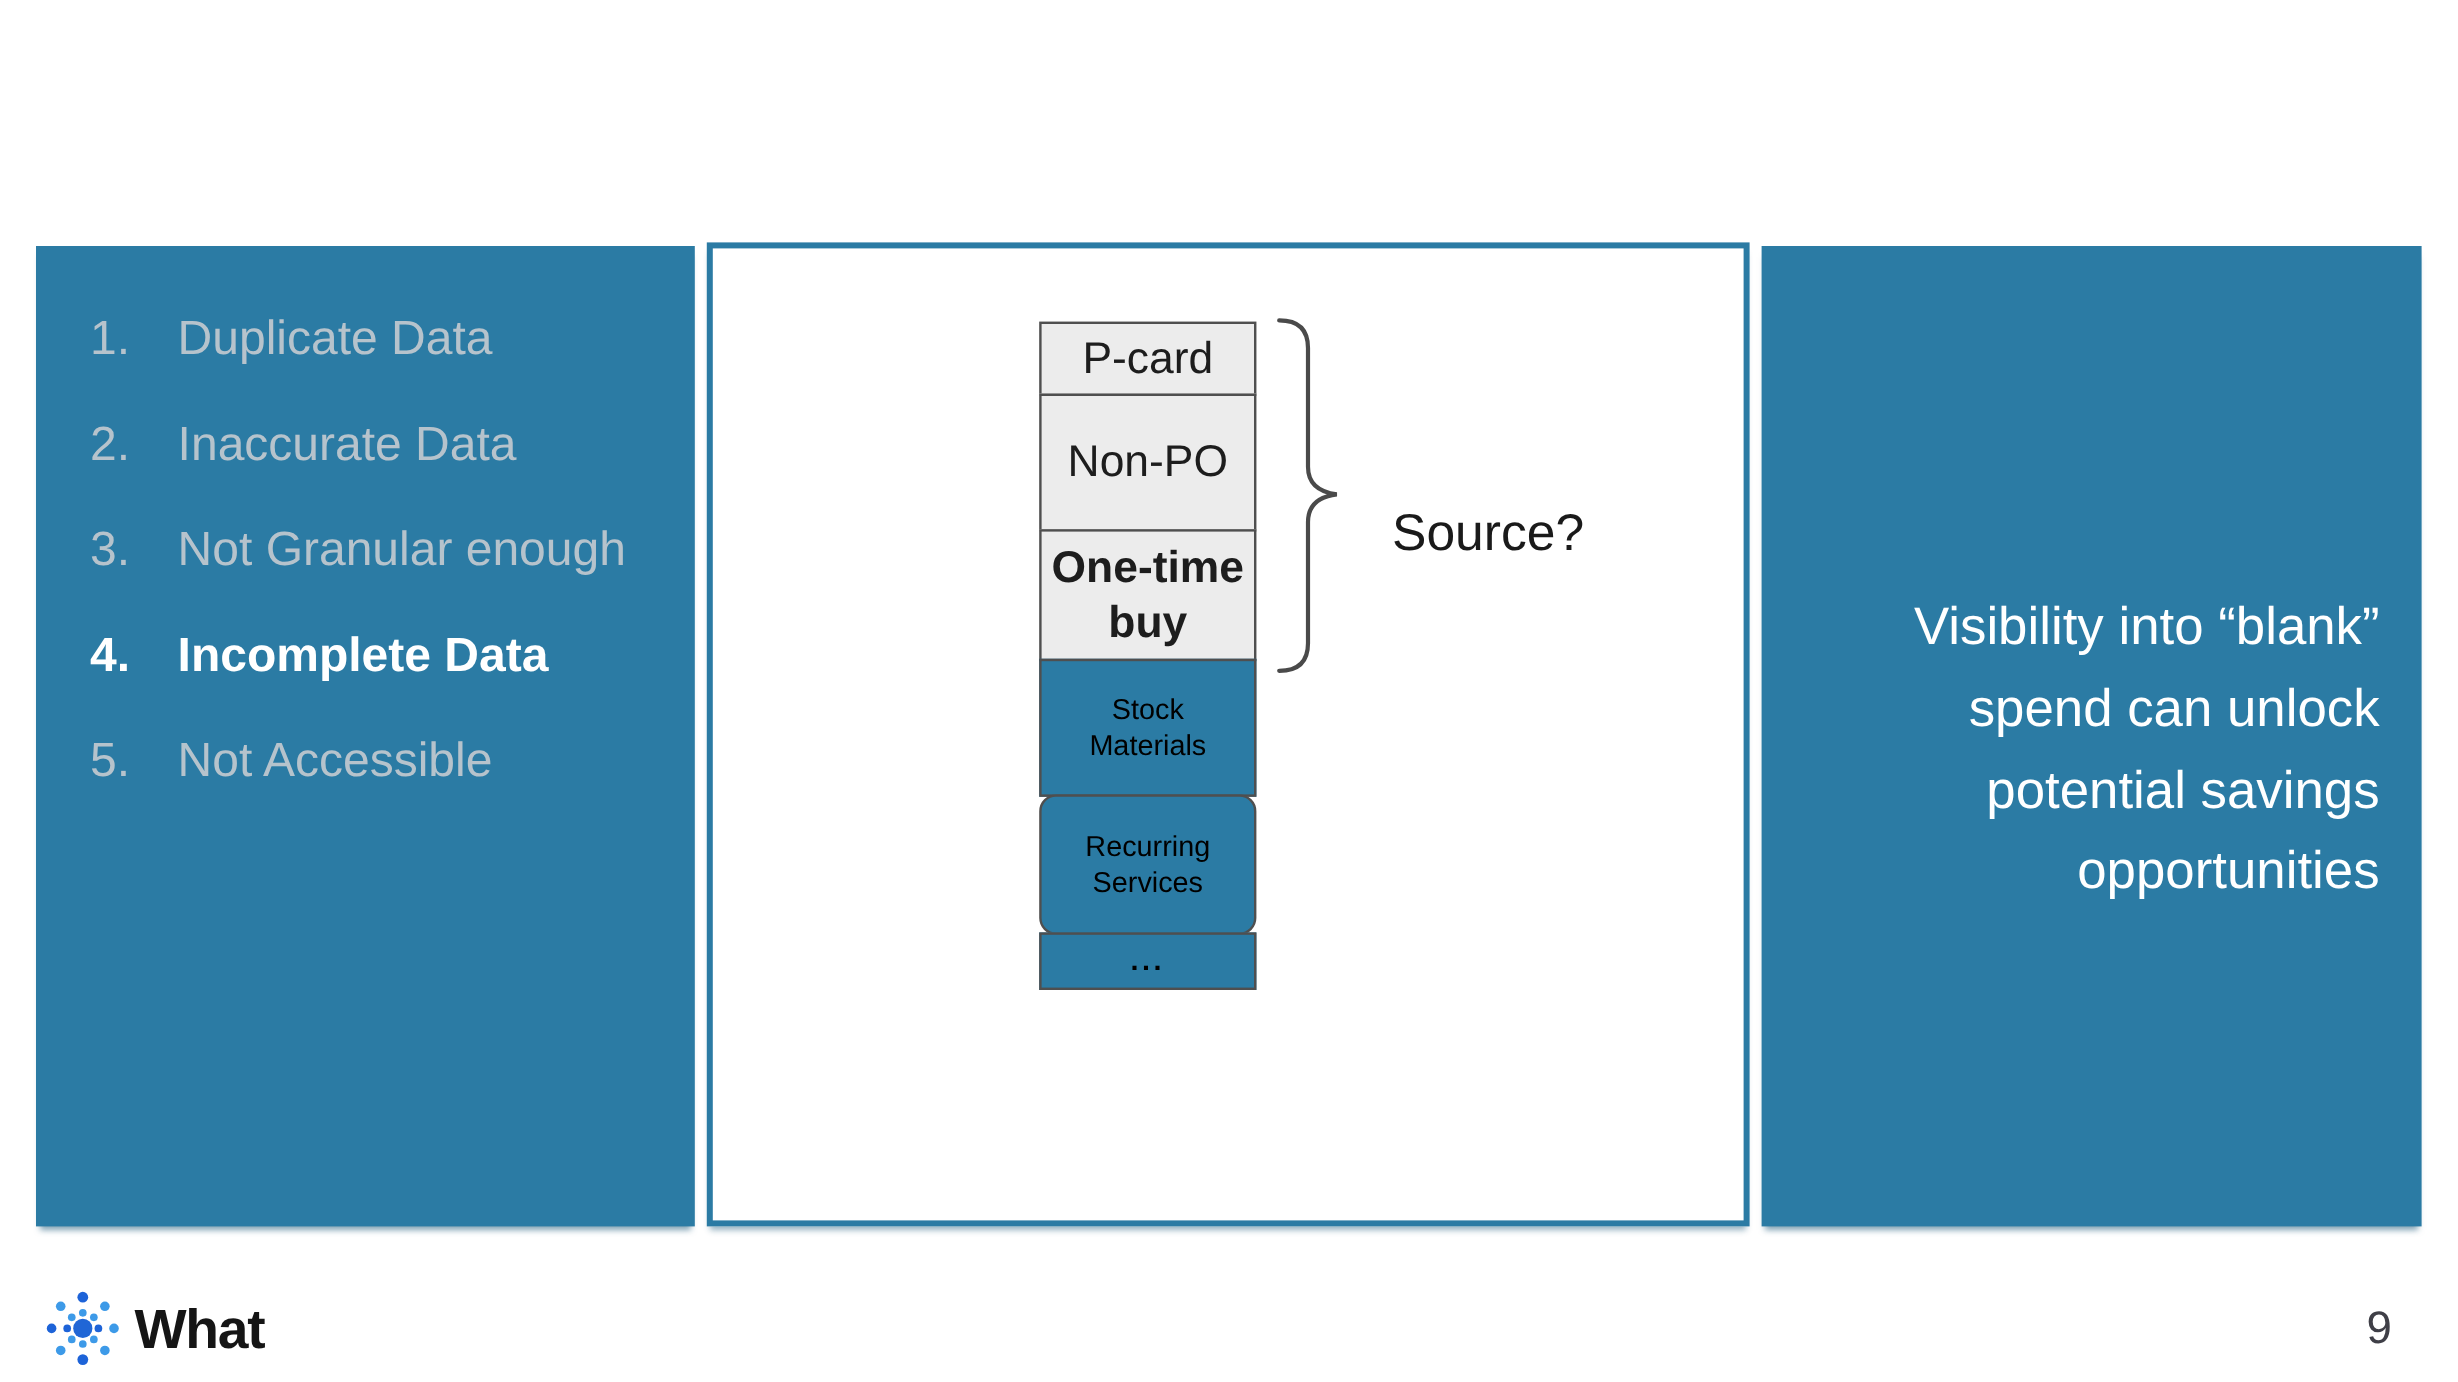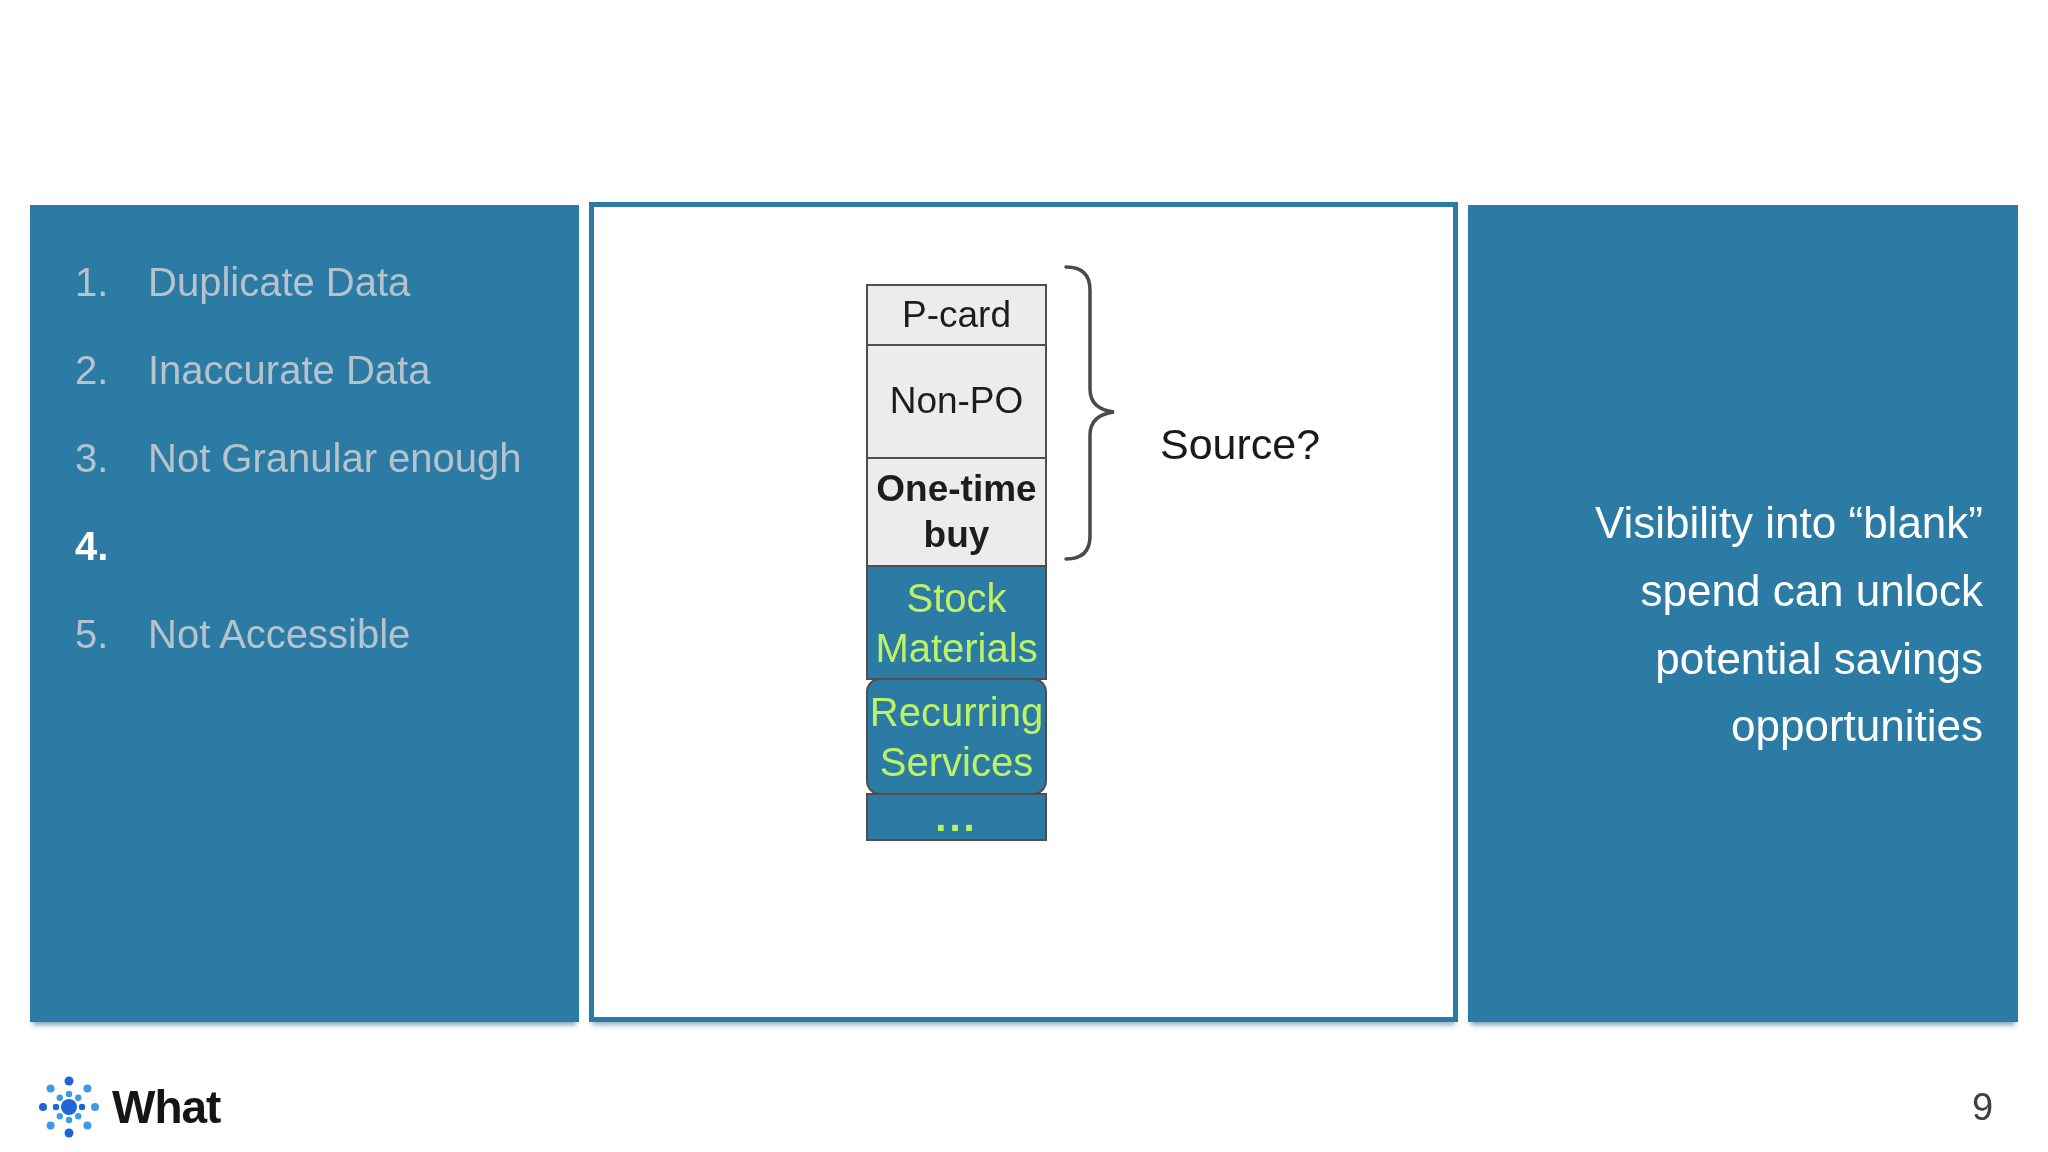--- a/index.html
+++ b/index.html
@@ -44,23 +44,23 @@
     background:#ffffff;border:5px solid var(--accent-blue);
     box-shadow:0 6px 5px -3px rgba(22,84,117,0.45);
   }
 
   .stack{position:absolute;left:866px;top:268px;width:181px;}
   .stack-box{
     width:181px;border:2px solid var(--box-border);margin-top:-2px;
     display:flex;align-items:center;justify-content:center;text-align:center;
     padding:0 8px;line-height:1.25;
   }
-  .stack-box:first-child{margin-top:16px;}
+  .stack-box:first-child{margin-top:0;}
   .stack-box.light{background:var(--box-light);color:#1d1d1d;font-size:37px;}
-  .stack-box.blue{background:var(--accent-blue);color:#bef264;font-size:40px;}
+  .stack-box.blue{background:var(--accent-blue);color:#000000;font-size:24px;}
   .h-pcard{height:62px;}
   .h-nonpo{height:115px;}
   .h-onetime{height:110px;font-weight:bold;}
   .h-stock{height:115px;}
   .h-recurring{height:117px;border-radius:14px;}
   .h-capital{height:115px;}
   .h-dots{height:48px;font-size:32px;letter-spacing:3px;font-weight:700;}
 
   .brace{position:absolute;left:1060px;top:264px;}
   .source-label{
@@ -99,20 +99,21 @@
       <li class="issue-item">
         <span class="issue-num">2.</span>
         <span>Inaccurate Data</span>
       </li>
       <li class="issue-item">
         <span class="issue-num">3.</span>
         <span>Not Granular enough</span>
       </li>
       <li class="issue-item emphasis">
         <span class="issue-num">4.</span>
+        <span>Incomplete Data</span>
       </li>
       <li class="issue-item">
         <span class="issue-num">5.</span>
         <span>Not Accessible</span>
       </li>
     </ul>
   </div>
 
   <div class="panel-center"></div>
 

